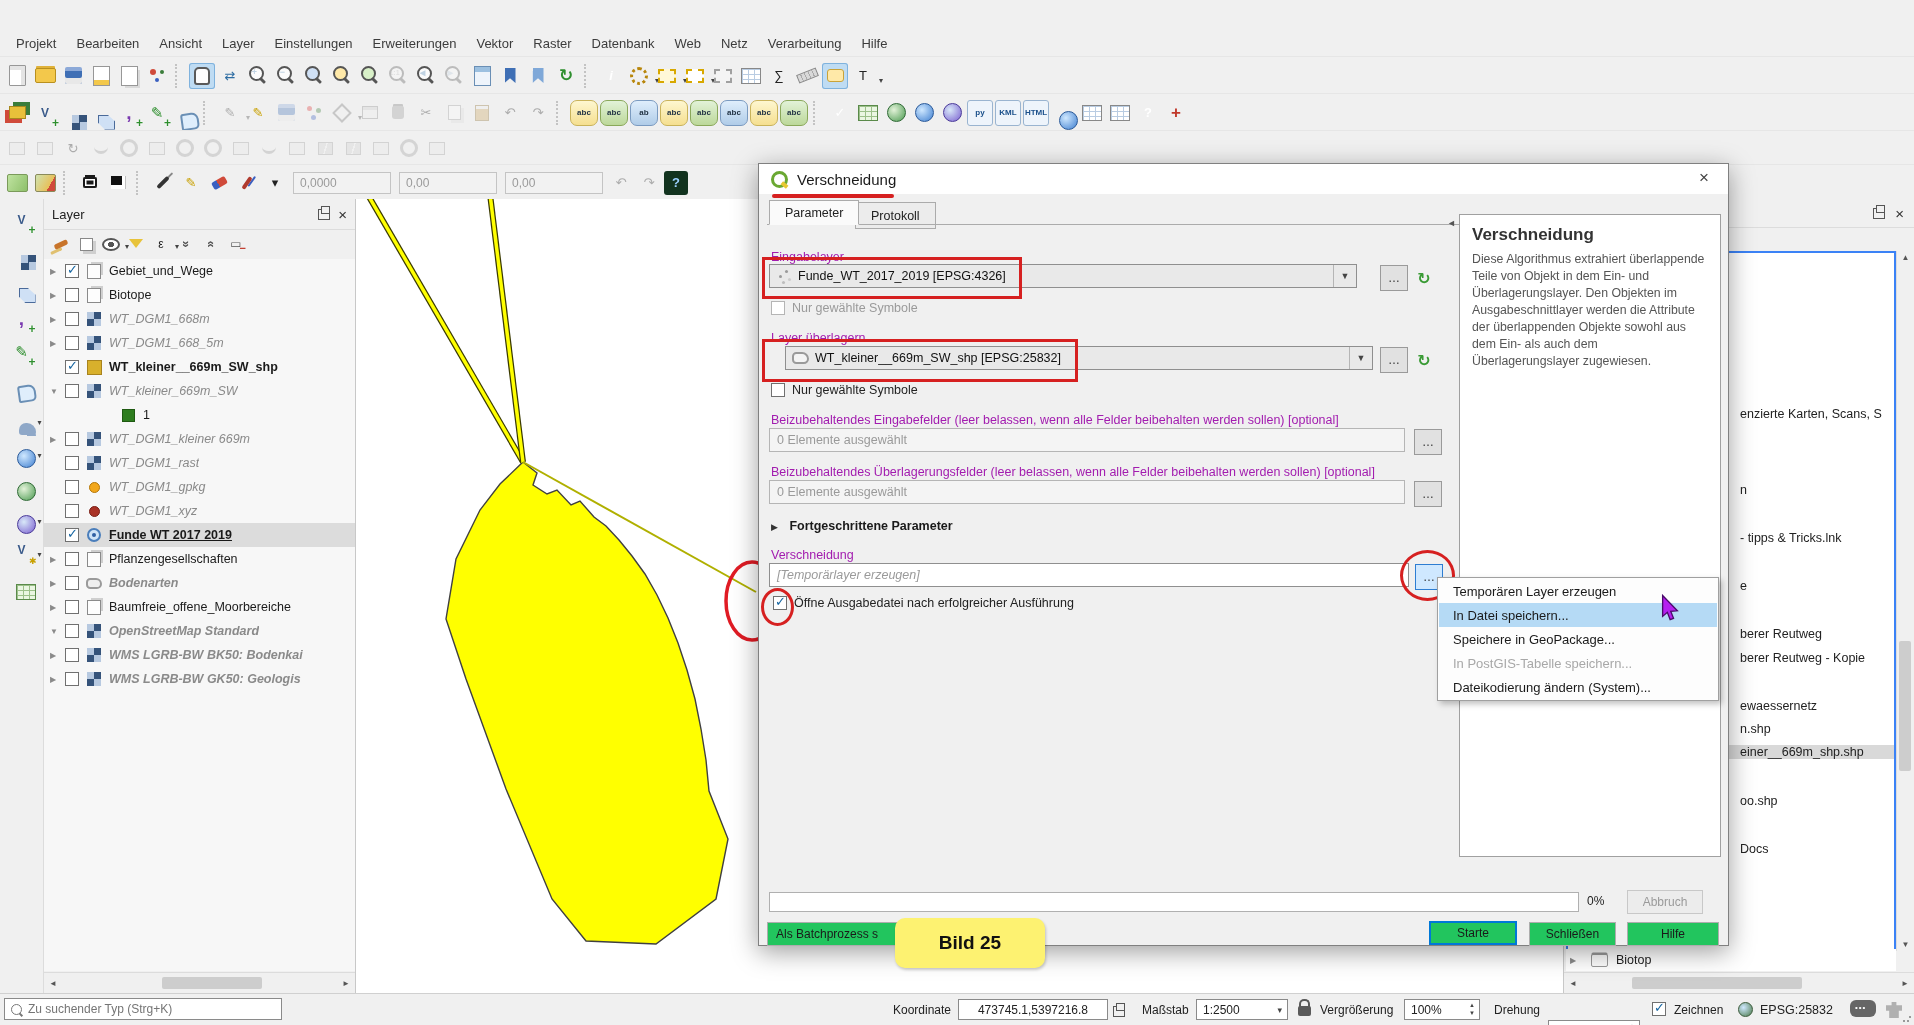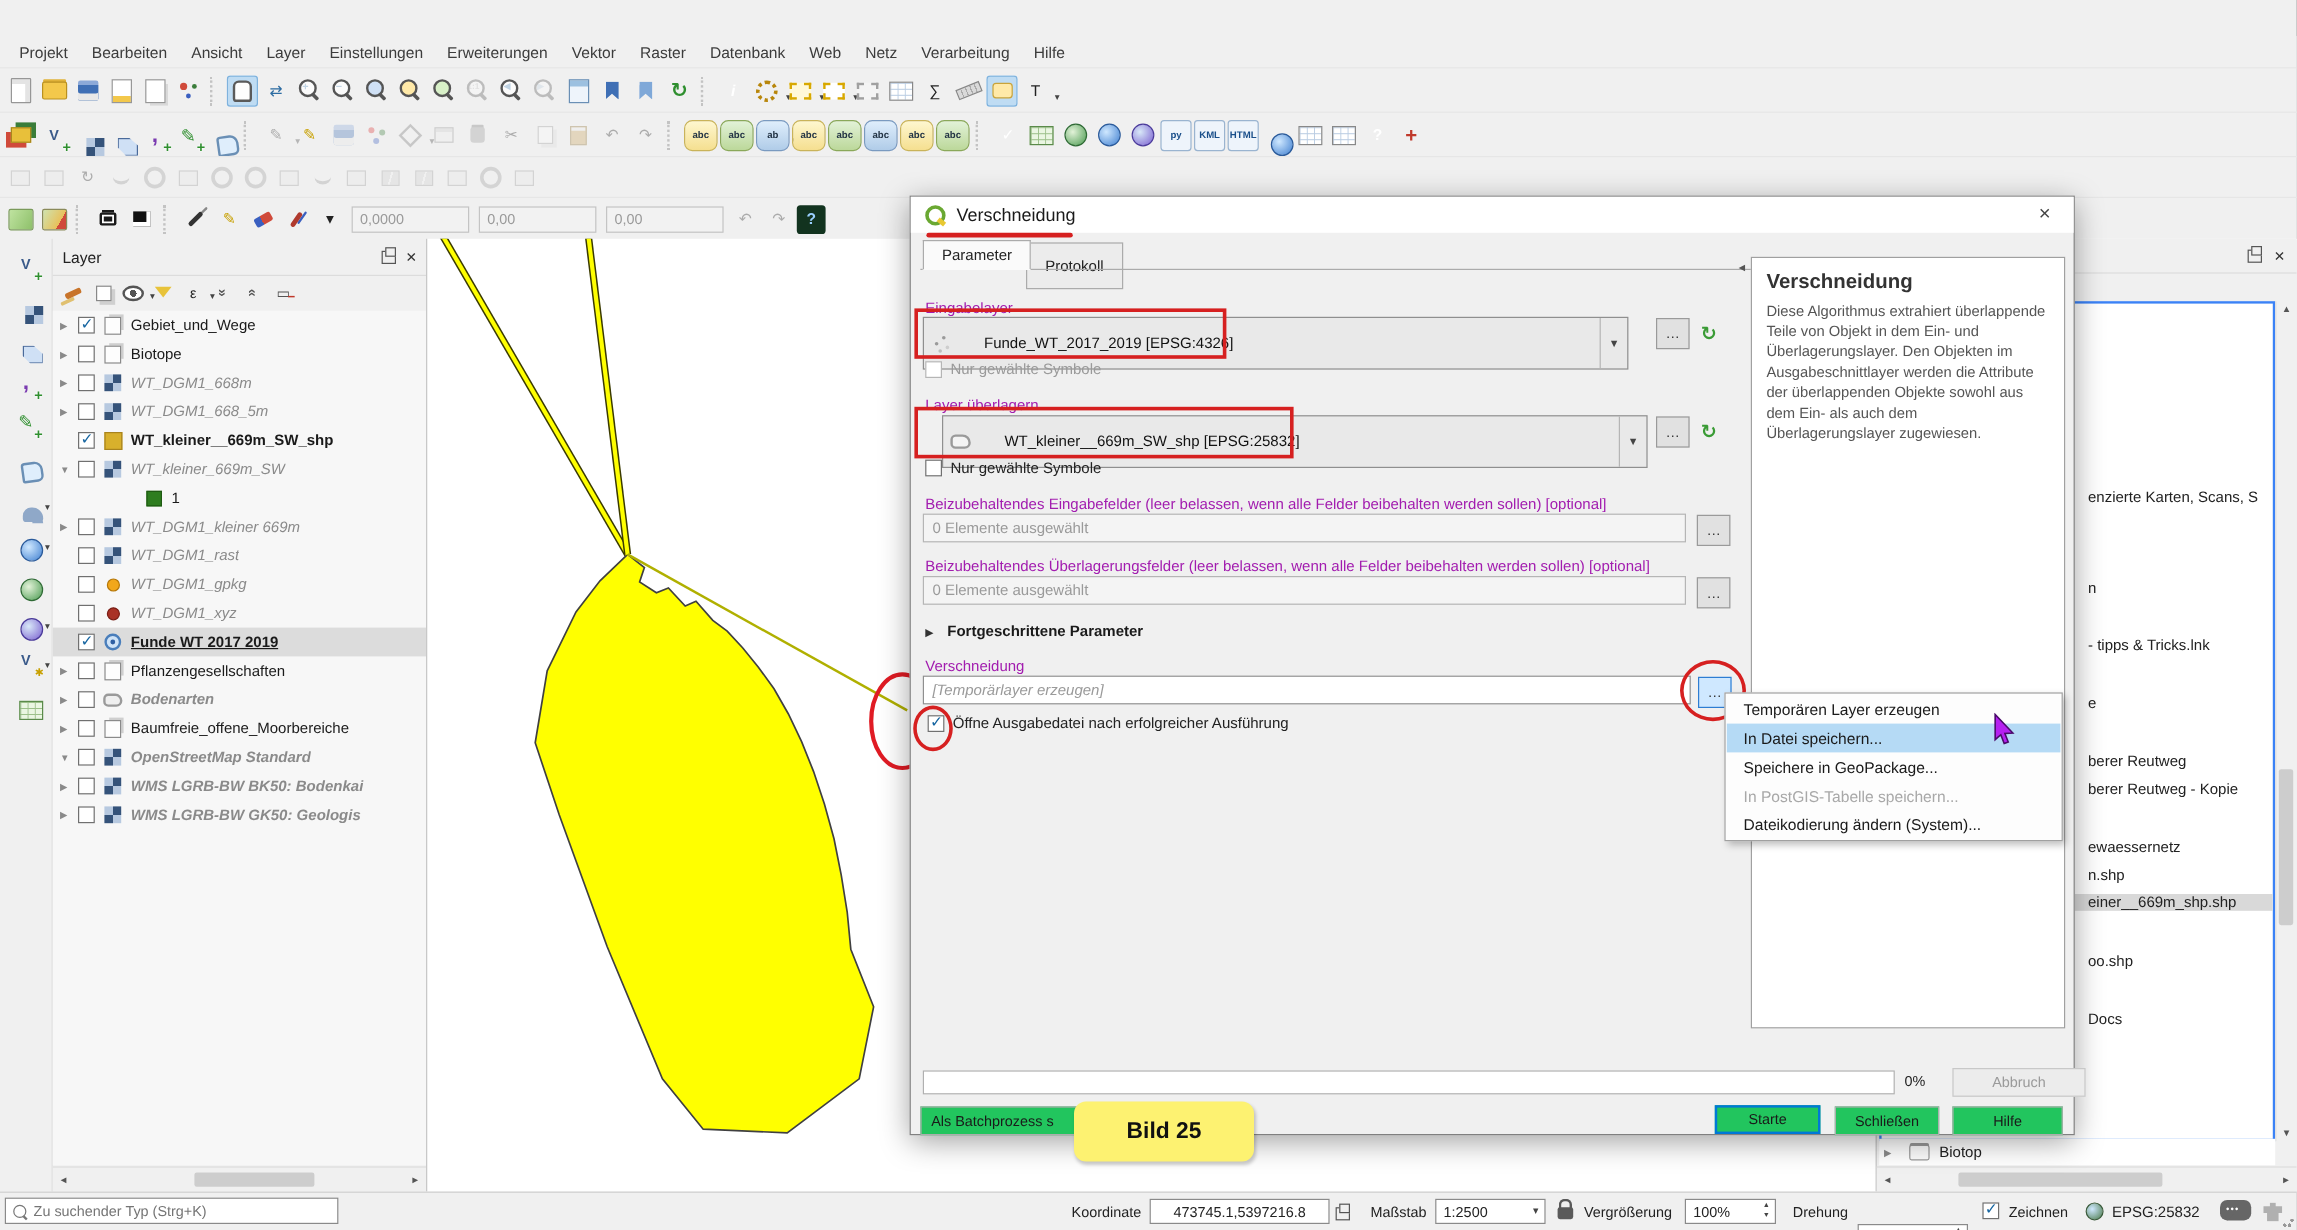--- a/index.html
+++ b/index.html
@@ -170,24 +170,24 @@
 
   
   #dialog{left:758px;top:163px;width:971px;height:783px;background:#f0f0f0;border:1px solid #808080;box-shadow:0 6px 24px rgba(0,0,0,.38);box-sizing:border-box;z-index:10;}
   #dlg-header{position:absolute;left:0;top:0;width:100%;height:30px;background:#fff;display:flex;align-items:center;}
   #dlg-header .qlogo{margin-left:12px;width:17px;height:17px;}
   #dlg-title{margin-left:9px;font-size:15px;color:#1a1a1a;}
   #dlg-close{position:absolute;right:12px;top:4px;font-size:17px;color:#444;width:24px;text-align:center;}
   .red-underline{position:absolute;left:13px;top:30px;width:122px;height:4px;background:#d62020;border-radius:2px;z-index:12;}
   .tab{position:absolute;top:36px;height:25px;padding:0 15px;font-size:12.5px;display:flex;align-items:center;border:1px solid #ababab;background:#ececec;box-sizing:border-box;}
   #tab-param{left:10px;background:#fafafa;border-bottom:1px solid #fafafa;z-index:2;}
-  #tab-proto{left:96px;top:38px;height:39px;}
+  #tab-proto{left:96px;top:38px;height:27px;}
   .tabline{position:absolute;left:8px;top:60px;width:700px;height:1px;background:#ababab;}
   .flabel{position:absolute;left:12px;font-size:12.5px;color:#a21caf;}
-  .combo{position:absolute;left:10px;height:44px;background:#e9e9e9;border:1px solid #8f8f8f;display:flex;align-items:center;box-sizing:border-box;font-size:12.5px;color:#111;gap:22px;}
+  .combo{position:absolute;left:10px;height:24px;background:#e9e9e9;border:1px solid #8f8f8f;display:flex;align-items:center;box-sizing:border-box;font-size:12.5px;color:#111;}
   .combo .cval{margin-left:6px;}
   .combo .carr{margin-left:auto;width:22px;text-align:center;font-size:9px;color:#444;border-left:1px solid #b5b5b5;align-self:stretch;display:flex;align-items:center;justify-content:center;}
   .ptsico{width:16px;height:14px;position:relative;margin-left:6px;flex:none;}
   .ptsico::after{content:"";position:absolute;width:3px;height:3px;border-radius:50%;background:#9a9a9a;left:3px;top:6px;box-shadow:6px -5px 0 #9a9a9a,3px 6px 0 #bdbdbd,9px 3px 0 #cdcdcd;}
   .polyblob{width:17px;height:12px;background:#f4f4f4;border:2px solid #9a9a9a;border-radius:5px 8px 6px 5px;margin-left:6px;flex:none;box-sizing:border-box;}
   .btn-sm{position:absolute;width:28px;height:26px;background:#e1e1e1;border:1px solid #9a9a9a;display:flex;align-items:center;justify-content:center;font-size:12px;color:#333;box-sizing:border-box;}
   .btn-sm.hl{background:#cfe8ff;border:1px solid #2d7dd2;}
   .iterbtn{position:absolute;width:26px;height:26px;display:flex;align-items:center;justify-content:center;color:#3a9b35;font-size:16px;font-weight:bold;}
   .cbrow{position:absolute;display:flex;align-items:center;font-size:12.5px;}
   .cbrow .cb{margin-right:7px;}
@@ -680,21 +680,21 @@
     </div>
 
     <span id="help-collapse">◄</span>
     <div id="help-panel">
       <div id="help-title">Verschneidung</div>
       <div id="help-text">Diese Algorithmus extrahiert überlappende Teile von Objekt in dem Ein- und Überlagerungslayer. Den Objekten im Ausgabeschnittlayer werden die Attribute der überlappenden Objekte sowohl aus dem Ein- als auch dem Überlagerungslayer zugewiesen.</div>
     </div>
 
     <div id="progressbar"></div>
     <div id="progresspct">0%</div>
-    <div class="btn dis" style="left:868px;top:726px;width:111px;">Abbruch</div>
+    <div class="btn dis" style="left:868px;top:726px;width:76px;">Abbruch</div>
 
     <div class="btn" style="left:8px;top:758px;width:162px;justify-content:flex-start;padding-left:8px;overflow:hidden;">Als Batchprozess s</div>
     <div class="btn focus" style="left:670px;top:757px;width:88px;">Starte</div>
     <div class="btn" style="left:770px;top:758px;width:87px;">Schließen</div>
     <div class="btn" style="left:868px;top:758px;width:92px;">Hilfe</div>
 
     <div class="redrect" style="left:3px;top:93px;width:260px;height:42px;"></div>
     <div class="redrect" style="left:3px;top:175px;width:316px;height:43px;"></div>
     <div class="redcircle" style="left:641px;top:386px;width:55px;height:51px;"></div>
     <div class="redcircle" style="left:2px;top:424px;width:33px;height:38px;"></div>

